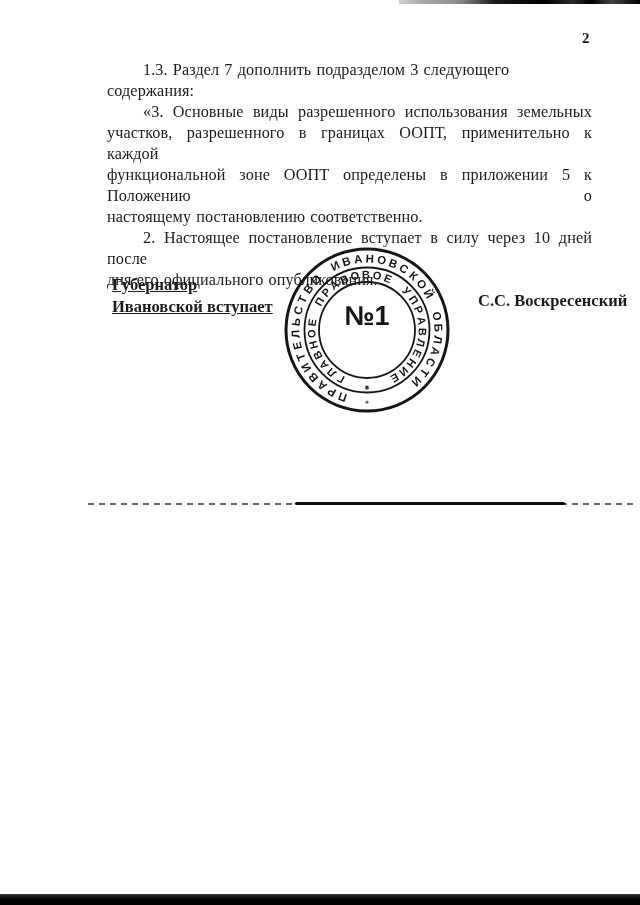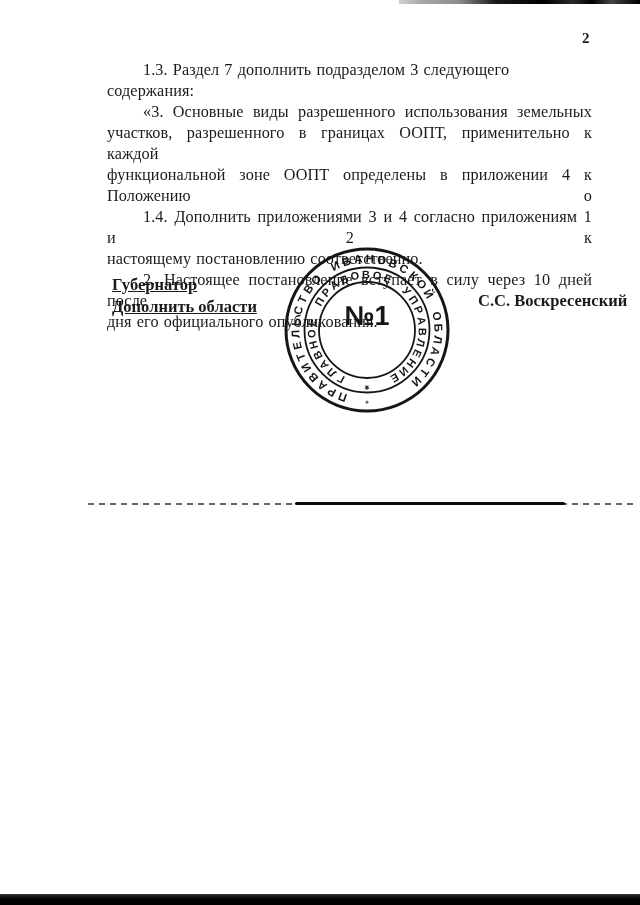--- a/index.html
+++ b/index.html
@@ -71,30 +71,29 @@
 <div class="page">
 
   <div class="artifact-top"></div>
 
   <div class="page-number">2</div>
 
   <div class="doc-body">
     <div class="line indent">1.3. Раздел 7 дополнить подразделом 3 следующего содержания:</div>
     <div class="line indent justify">«3. Основные виды разрешенного использования земельных</div>
     <div class="line justify">участков, разрешенного в границах ООПТ, применительно к каждой</div>
-    <div class="line justify">функциональной зоне ООПТ определены в приложении 4 к Положению о</div>
-    <div class="line indent justify">1.4. Дополнить приложениями 3 и 4 согласно приложениям 1 и 2 к</div>
+    <div class="line justify">функциональной зоне ООПТ определены в приложении 5 к Положению о</div>
     <div class="line">настоящему постановлению соответственно.</div>
     <div class="line indent justify">2. Настоящее постановление вступает в силу через 10 дней после</div>
     <div class="line">дня его официального опубликования.</div>
   </div>
 
   <div class="sig-left">
     <div>Губернатор</div>
-    <div>Дополнить области</div>
+    <div>Ивановской вступает</div>
   </div>
 
   <svg class="stamp" viewBox="0 0 168 168">
     <circle cx="84" cy="84" r="81" stroke="#161616" stroke-width="3"></circle>
     <circle cx="84" cy="84" r="62.5" stroke="#161616" stroke-width="1.8"></circle>
     <circle cx="84" cy="84" r="48" stroke="#161616" stroke-width="1.8"></circle>
     <g id="stamp-ring-outer">
         <text x="59.88757989554034" y="150.24832976540654" transform="rotate(-160 59.88757989554034 150.24832976540654)" class="ring-ch" fill="#161616" style="font-size: 11.5px;">П</text>
         <text x="49.23233194545231" y="145.33073665013967" transform="rotate(-150.4516129032258 49.23233194545231 145.33073665013967)" class="ring-ch" fill="#161616" style="font-size: 11.5px;">Р</text>
         <text x="39.54043594278431" y="138.71377490031495" transform="rotate(-140.90322580645162 39.54043594278431 138.71377490031495)" class="ring-ch" fill="#161616" style="font-size: 11.5px;">А</text>

